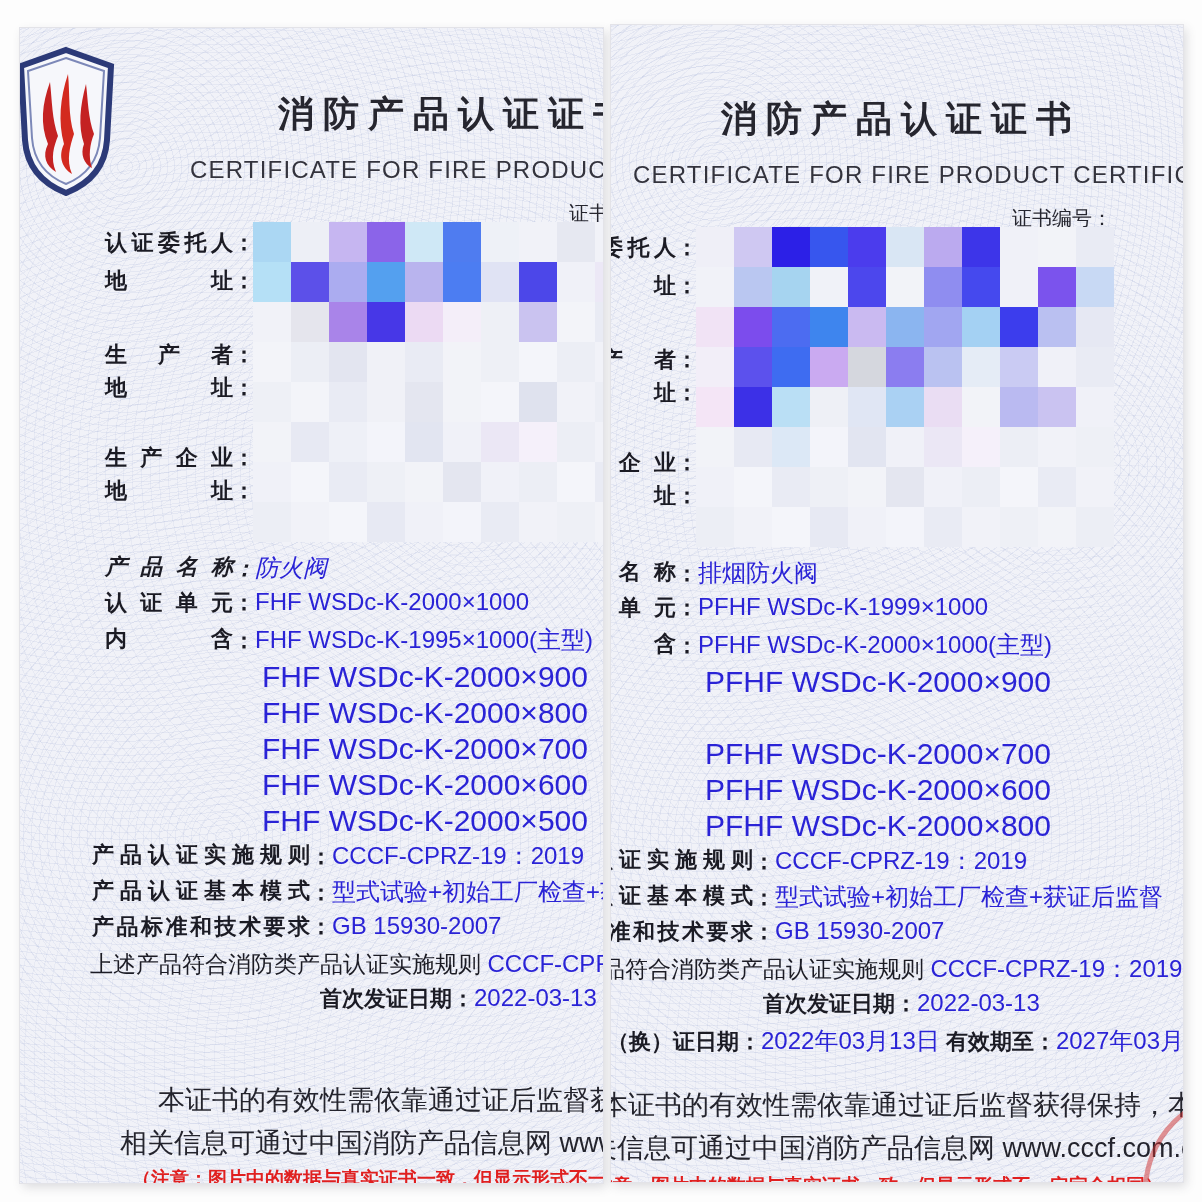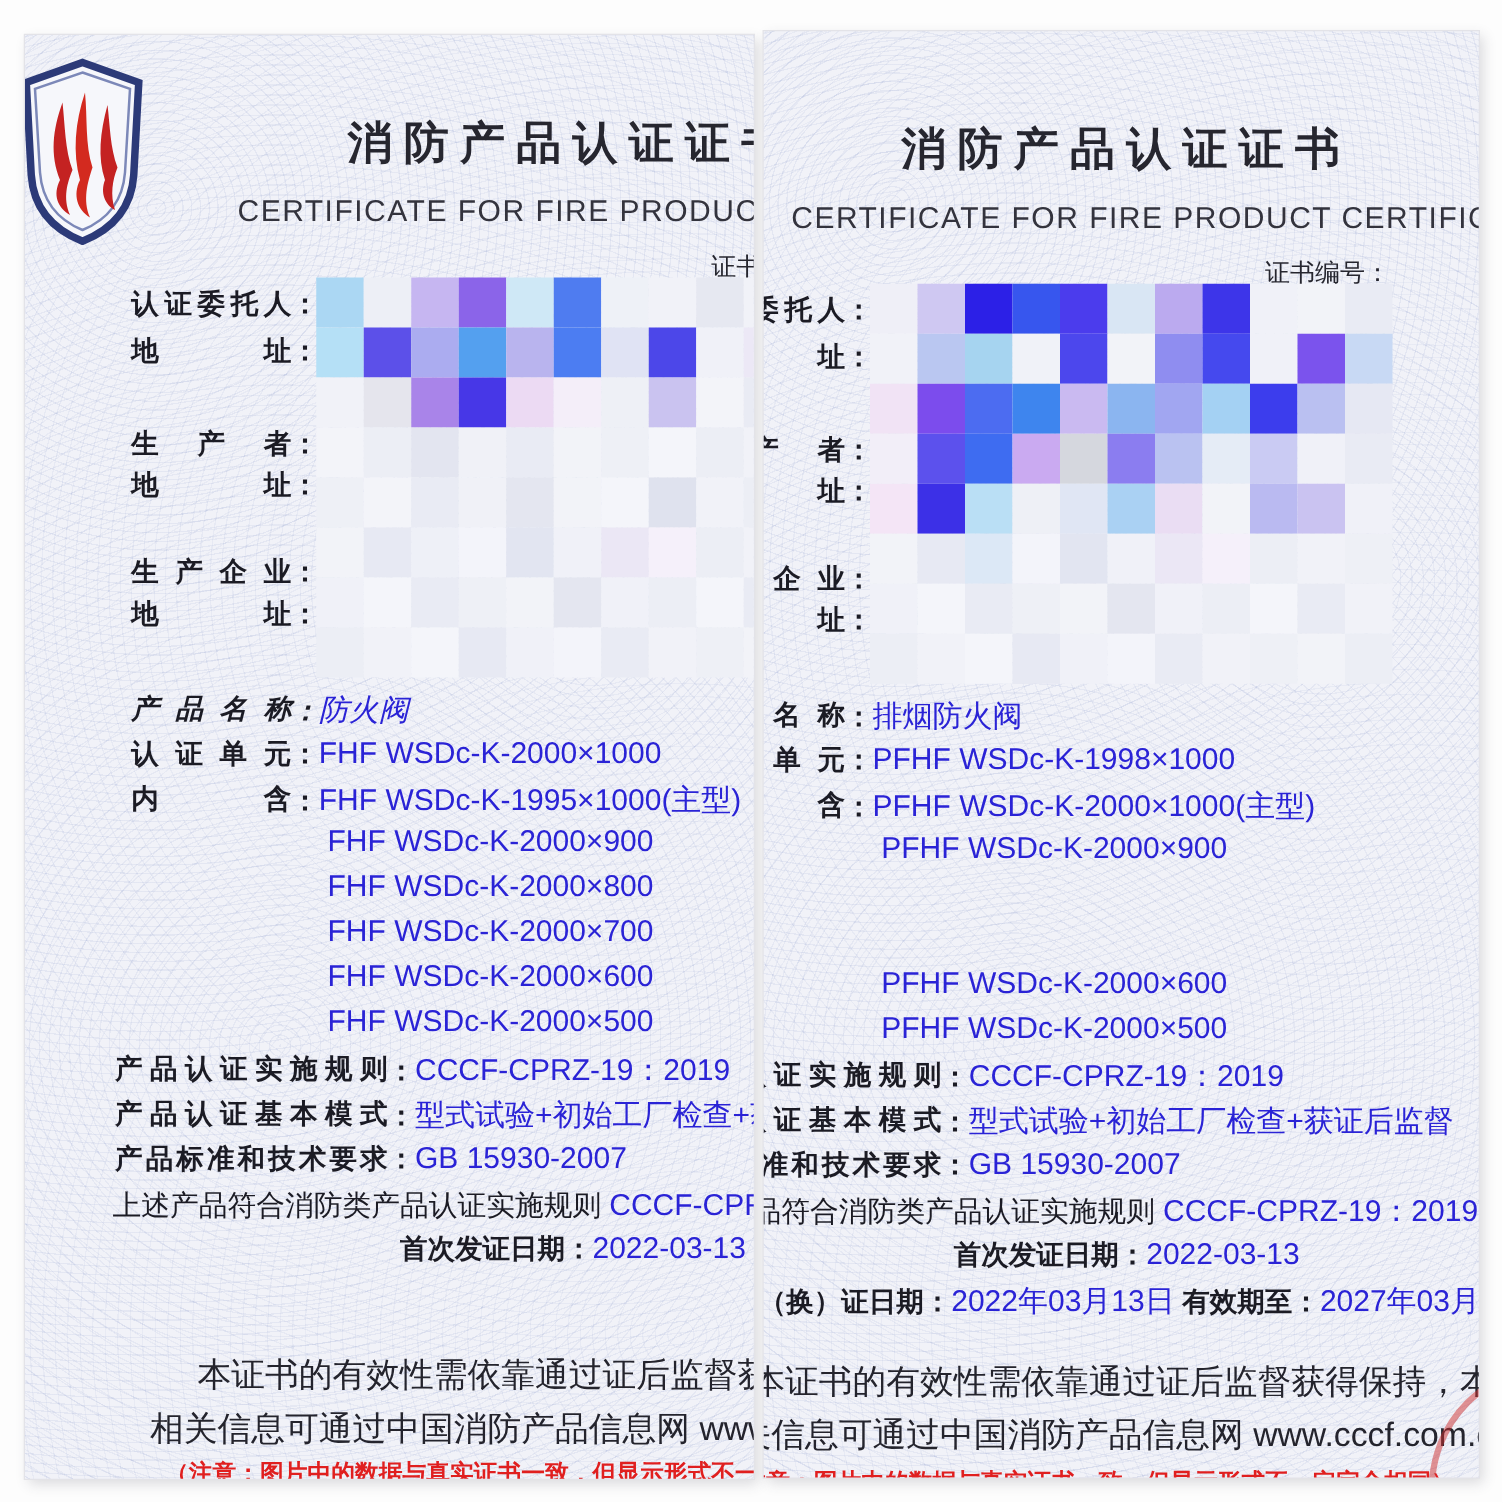--- a/index.html
+++ b/index.html
@@ -19,21 +19,21 @@
   .title{position:absolute;left:258px;top:62px;font-size:36px;letter-spacing:9px;
          color:#26262f;font-weight:bold;white-space:nowrap;}
   .subtitle{position:absolute;left:170px;top:128px;font-size:24px;letter-spacing:1.2px;
             color:#33333d;white-space:nowrap;}
   .certno{position:absolute;left:549px;top:172px;font-size:20px;color:#26262f;white-space:nowrap;}
   .row{position:absolute;font-size:22px;color:#1b1b24;white-space:nowrap;font-weight:bold;}
   .lbl{display:inline-block;text-align:justify;text-align-last:justify;vertical-align:top;}
   .w128{width:128px;} .w218{width:218px;}
   .val{color:#2a23d6;font-weight:normal;font-size:24px;}
   .plain{font-weight:normal;}
-  .model{position:absolute;font-size:24px;color:#2a23d6;white-space:nowrap;}
+  .model{position:absolute;font-size:30px;color:#2a23d6;white-space:nowrap;}
   .footer{position:absolute;font-size:27px;color:#24242d;white-space:nowrap;}
   .rednote{position:absolute;font-size:19px;color:#e01f1f;font-weight:bold;white-space:nowrap;}
   .mosaic{position:absolute;left:233px;top:194px;line-height:0;}
   .mrow{height:40px;white-space:nowrap;}
   .mcell{display:inline-block;width:38px;height:40px;}
   .logo{position:absolute;left:-8px;top:16px;}
   .stamp{position:absolute;left:680px;top:1058px;width:190px;height:190px;border-radius:50%;
          border:5px solid rgba(205,45,45,.5);}
 </style>
 </head>
@@ -115,25 +115,26 @@
         </div>
 
       <div class="row" style="left:85px;top:200px;"><span class="lbl w128">认证委托人</span><span>：</span></div>
       <div class="row" style="left:85px;top:238px;"><span class="lbl w128">地址</span><span>：</span></div>
       <div class="row" style="left:85px;top:312px;"><span class="lbl w128">生产者</span><span>：</span></div>
       <div class="row" style="left:85px;top:345px;"><span class="lbl w128">地址</span><span>：</span></div>
       <div class="row" style="left:85px;top:415px;"><span class="lbl w128">生产企业</span><span>：</span></div>
       <div class="row" style="left:85px;top:448px;"><span class="lbl w128">地址</span><span>：</span></div>
 
       <div class="row" style="left:85px;top:524px;"><span class="lbl w128">产品名称</span><span>：</span><span class="val">排烟防火阀</span></div>
-      <div class="row" style="left:85px;top:560px;"><span class="lbl w128">认证单元</span><span>：</span><span class="val">PFHF WSDc-K-1998×1000</span></div>
+      <div class="row" style="left:85px;top:560px;"><span class="lbl w128">认证单元</span><span>：</span><span class="val">PFHF WSDc-K-1999×1000</span></div>
       <div class="row" style="left:85px;top:596px;"><span class="lbl w128">内含</span><span>：</span><span class="val">PFHF WSDc-K-2000×1000(主型)</span></div>
       <div class="model" style="left:242px;top:632px;">PFHF WSDc-K-2000×900</div>
+      <div class="model" style="left:242px;top:704px;">PFHF WSDc-K-2000×700</div>
       <div class="model" style="left:242px;top:740px;">PFHF WSDc-K-2000×600</div>
-      <div class="model" style="left:242px;top:776px;">PFHF WSDc-K-2000×500</div>
+      <div class="model" style="left:242px;top:776px;">PFHF WSDc-K-2000×800</div>
 
       <div class="row" style="left:72px;top:812px;"><span class="lbl w218">产品认证实施规则</span><span>：</span><span class="val">CCCF-CPRZ-19：2019</span></div>
       <div class="row" style="left:72px;top:848px;"><span class="lbl w218">产品认证基本模式</span><span>：</span><span class="val">型式试验+初始工厂检查+获证后监督</span></div>
       <div class="row" style="left:72px;top:884px;"><span class="lbl w218">产品标准和技术要求</span><span>：</span><span class="val">GB 15930-2007</span></div>
 
       <div class="row plain" style="left:70px;top:920px;font-size:23px;"><span>上述产品符合消防类产品认证实施规则 </span><span class="val">CCCF-CPRZ-19：2019</span><span> 的要求</span></div>
       <div class="row" style="left:300px;top:956px;"><span>首次发证日期：</span><span class="val">2022-03-13</span></div>
       <div class="row" style="left:122px;top:992px;"><span>发（换）证日期：</span><span class="val">2022年03月13日</span><span> 有效期至：</span><span class="val">2027年03月12日</span></div>
 
       <div class="footer" style="left:138px;top:1054px;">本证书的有效性需依靠通过证后监督获得保持，本证书及</div>

